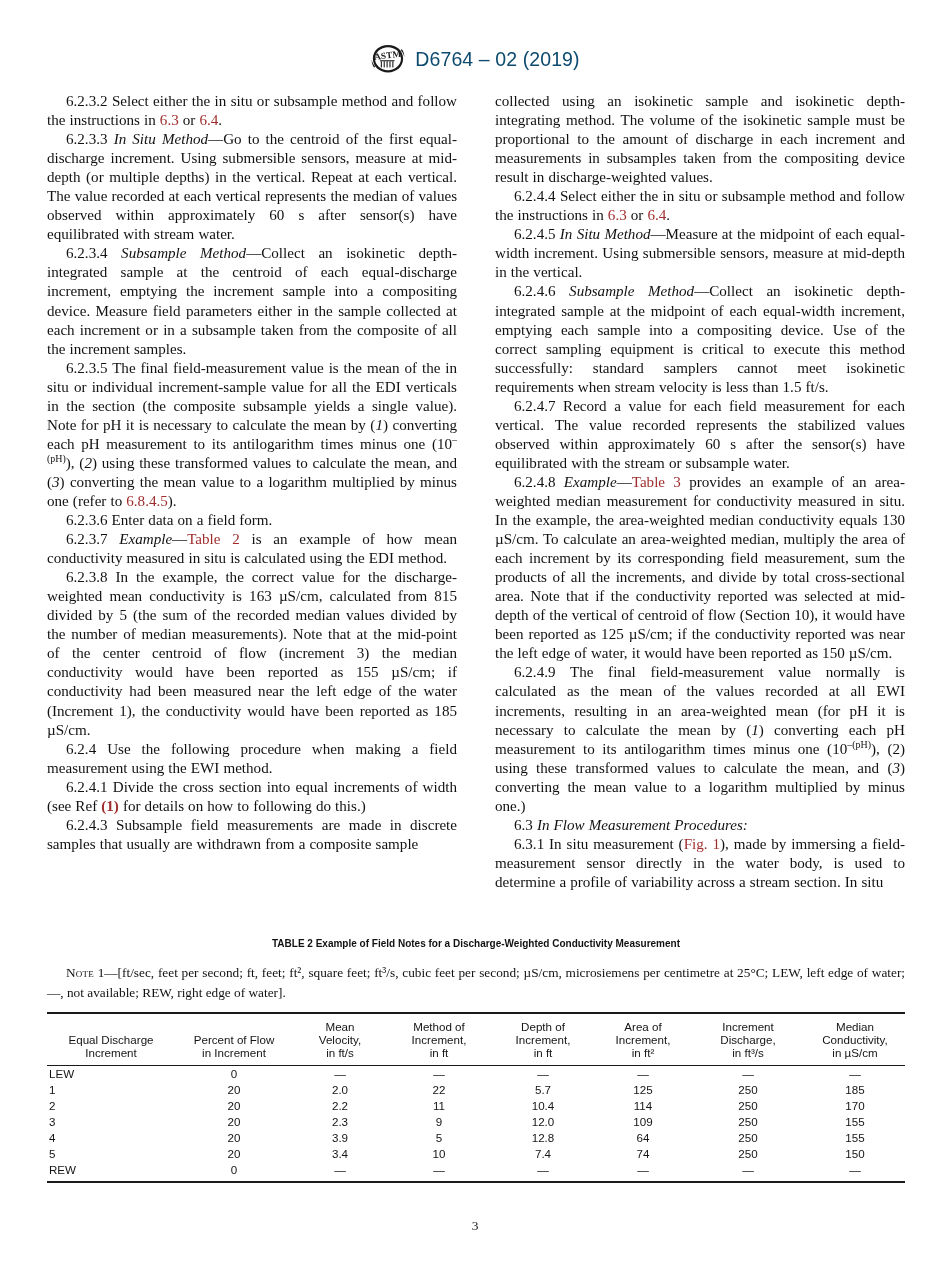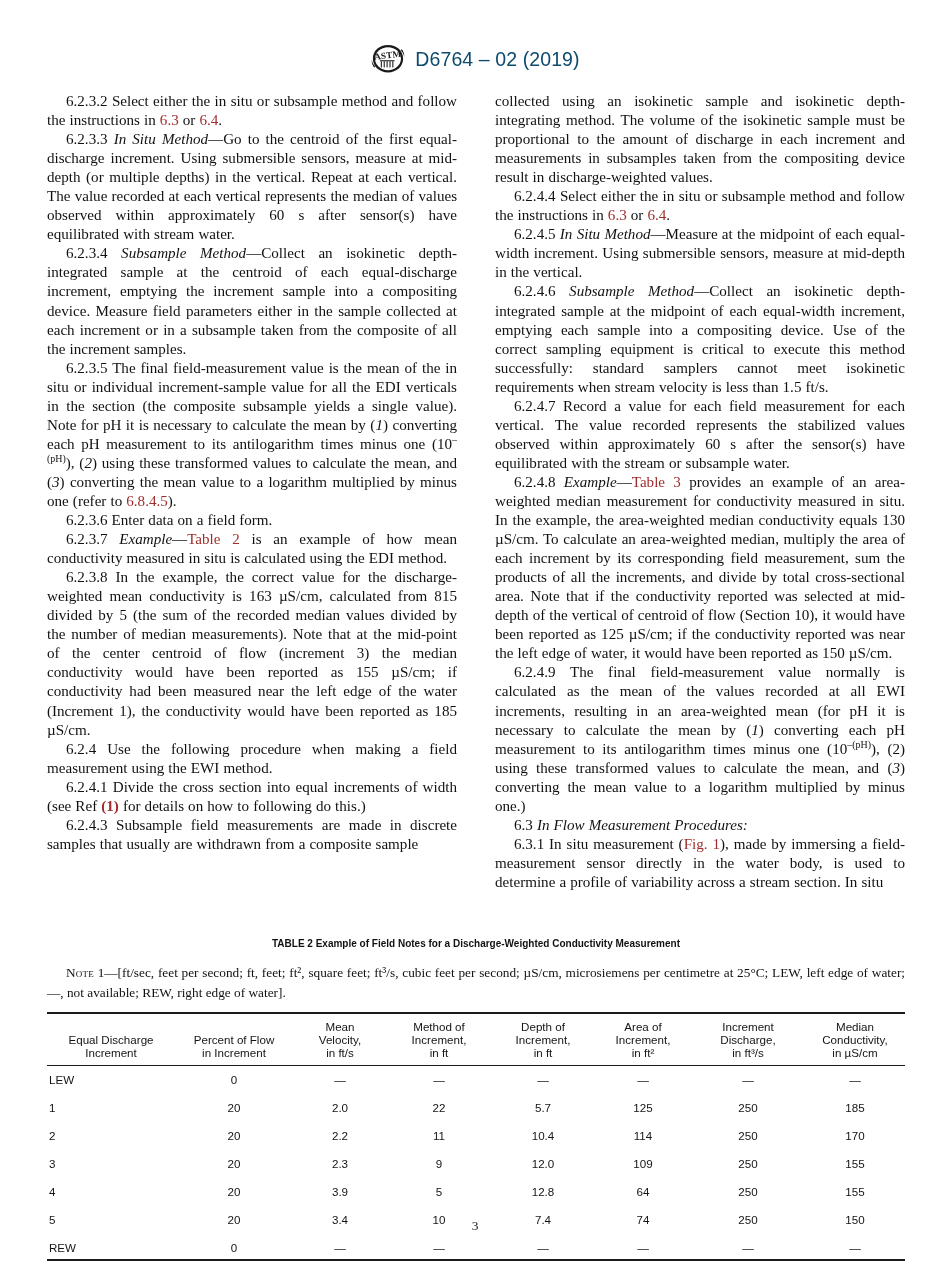--- a/index.html
+++ b/index.html
@@ -136,21 +136,21 @@
     padding: 1px 4px 5px 4px;
     line-height: 13.2px;
     text-align: center;
   }
   table.data thead tr.hdr-row th {
     border-top: 2.1px solid #1a1a1a;
     border-bottom: 1px solid #1a1a1a;
     padding-top: 6px;
   }
   table.data tbody td {
-    padding: 7px 4px;
+    padding: 1px 4px;
     text-align: center;
     line-height: 14px;
   }
   table.data tbody td.first {
     text-align: left;
     padding-left: 2px;
   }
   table.data tbody tr.last-row td {
     border-bottom: 2.1px solid #1a1a1a;
     padding-bottom: 4px;

